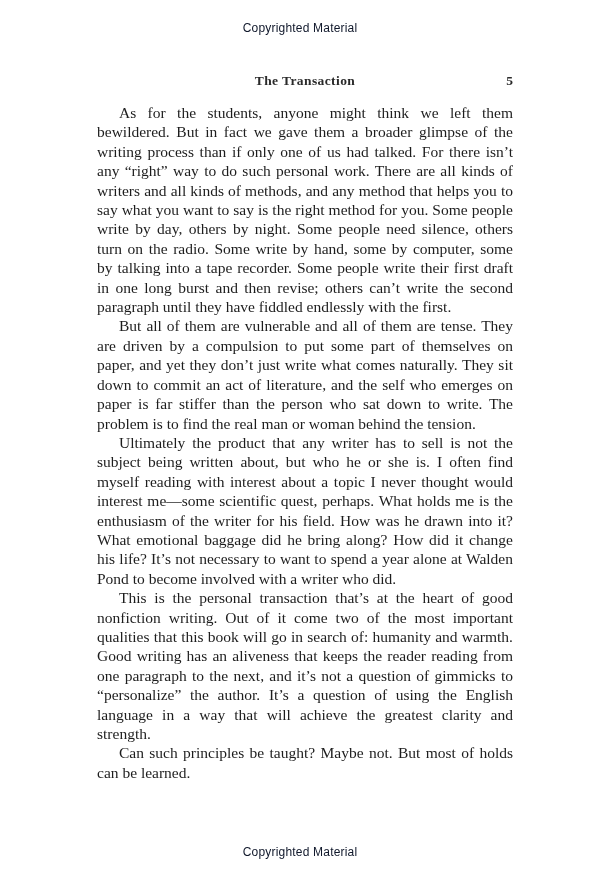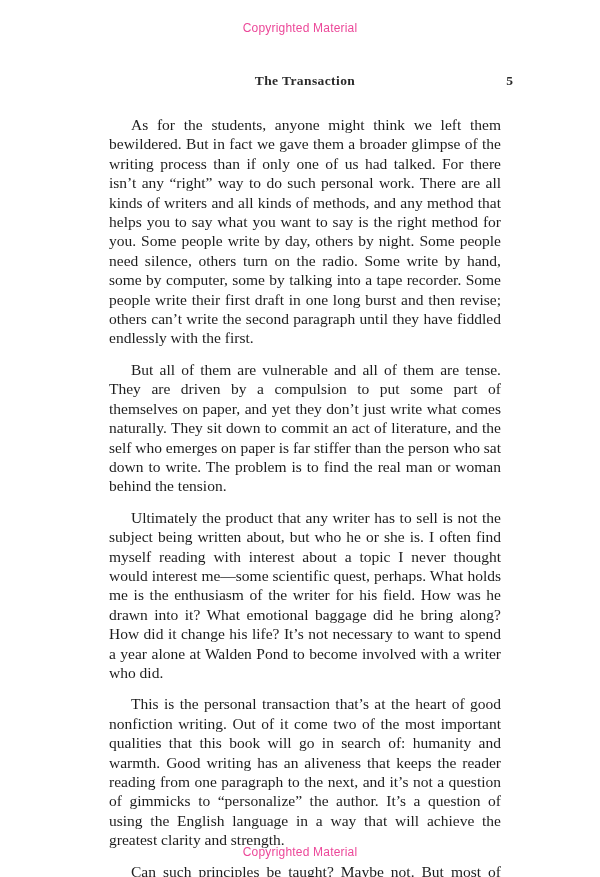--- a/index.html
+++ b/index.html
@@ -16,21 +16,21 @@
     color: #1d1d1d;
     overflow: hidden;
   }
   .copyright {
     position: absolute;
     left: 0;
     width: 100%;
     text-align: center;
     font-family: "Liberation Sans", sans-serif;
     font-size: 12px;
-    color: #ec4899;
+    color: #0f172a;
     letter-spacing: 0.2px;
   }
   .copyright.top { top: 21px; }
   .copyright.bottom { top: 845px; }
   .running-header {
     position: absolute;
     top: 73px;
     left: 97px;
     width: 416px;
     height: 18px;
@@ -52,21 +52,21 @@
     position: absolute;
     top: 103px;
     left: 97px;
     width: 416px;
     font-size: 15.5px;
     line-height: 19.4px;
     text-align: justify;
     color: #1d1d1d;
   }
   .body-text p {
-    margin: 12px;
+    margin: 0;
     padding: 0;
     text-indent: 22px;
   }
 </style>
 </head>
 <body>
 
 <div class="page">
 
   <div class="copyright top">Copyrighted Material</div>

